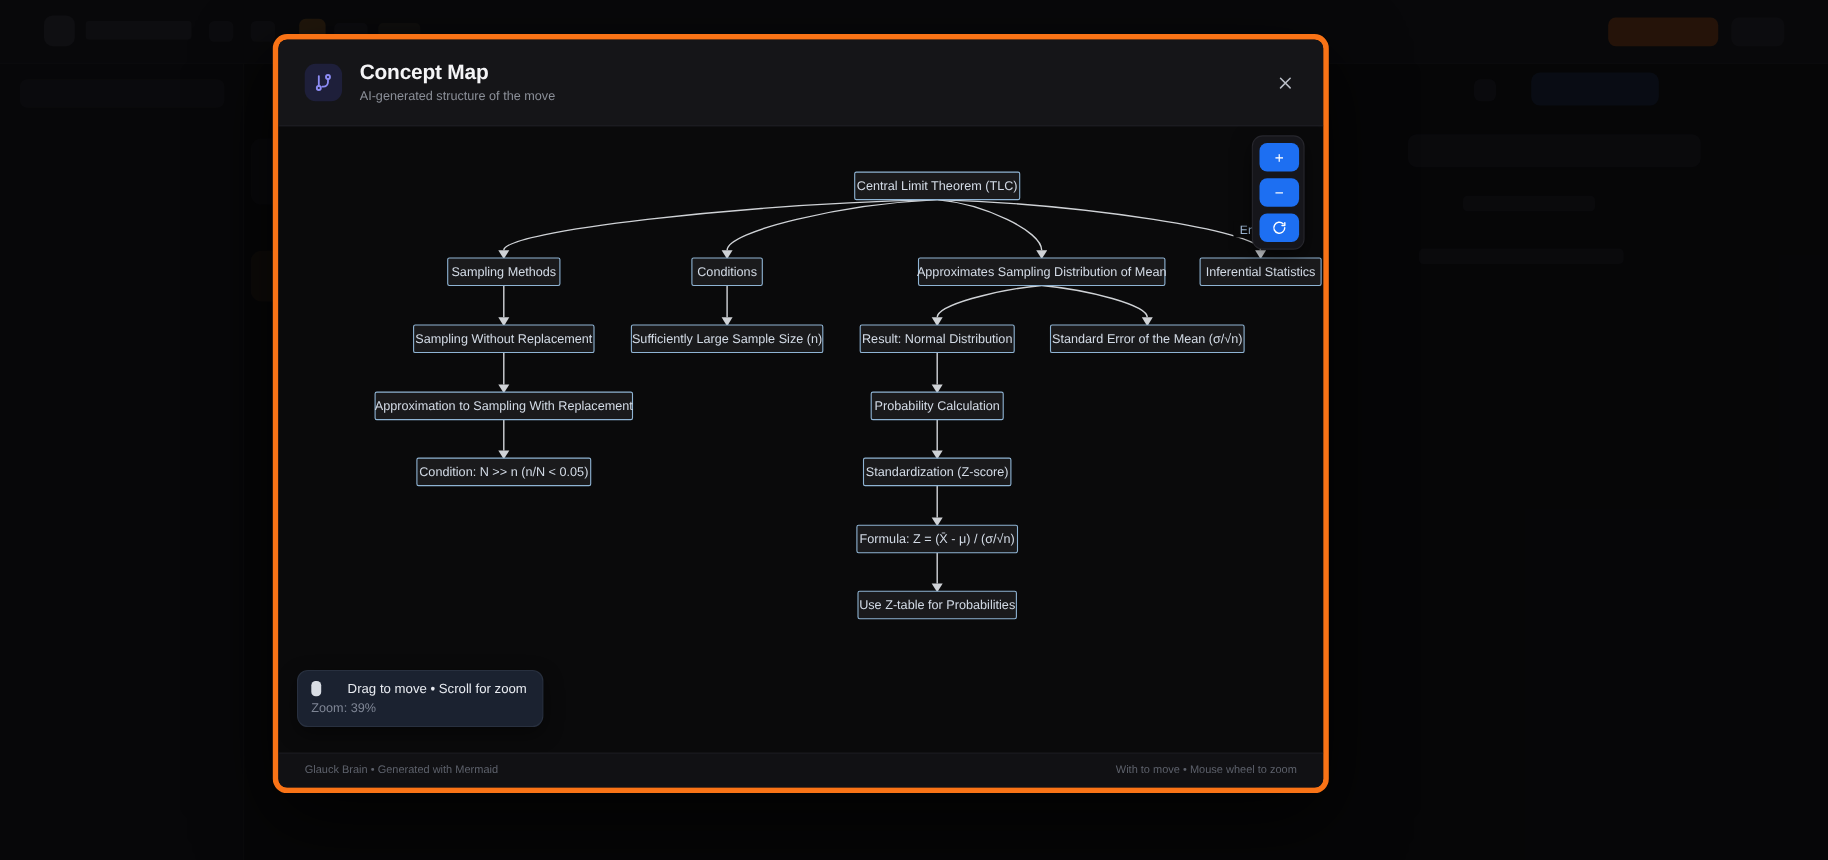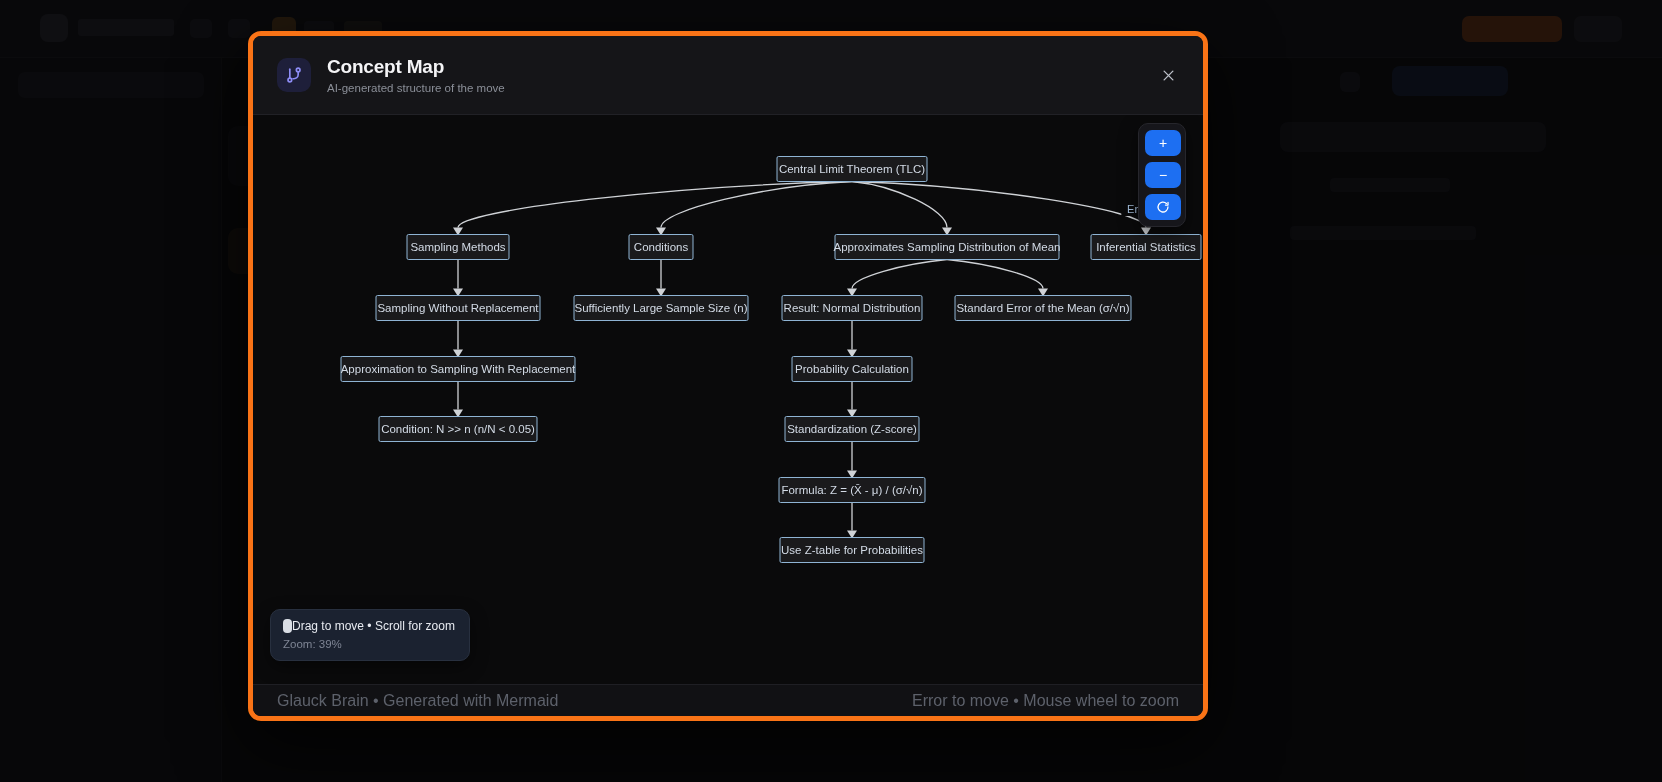--- a/index.html
+++ b/index.html
@@ -113,36 +113,36 @@
   .zoom-btn.reset { background: #1d6ff2; height: 26px; }
 
   
   #hint-card {
     position: absolute; left: 17px; bottom: 23px;
     background: #1b2230; border: 1px solid #28303f;
     border-radius: 10px; padding: 9px 14px 10px 12px;
     min-width: 196px;
     box-shadow: 0 6px 18px rgba(0,0,0,0.45);
   }
-  #hint-row { display: flex; align-items: center; gap: 0; text-align: center; }
+  #hint-row { display: flex; align-items: center; gap: 24px; text-align: center; }
   #hint-main { font-size: 12px; color: #e7eaf0; }
   #hint-zoom { font-size: 11.5px; color: #7e8594; margin-top: 5px; }
   #mouse-icon {
     width: 9px; height: 14px; border-radius: 4px;
     background: #d9dde4; flex: 0 0 9px;
   }
 
   
   #modal-footer {
     height: 32px; flex: 0 0 32px;
     background: #111114; border-top: 1px solid #1f1f24;
     display: flex; align-items: center; justify-content: space-between;
     padding: 0 24px;
   }
-  .footer-text { font-size: 16px; color: #5d616b; }
+  .footer-text { font-size: 10px; color: #5d616b; }
 
   
   .node-label {
     font-family: "Liberation Sans", sans-serif;
     font-size: 11.5px; fill: #d3dbe6;
   }
   .node-box { fill: #1a1a1c; stroke: #8fb4d4; stroke-width: 1; }
   .edge-path { fill: none; stroke: #cfd2d6; stroke-width: 1.3; }
   .edge-head { fill: #cfd2d6; }
   .edge-label-text {
@@ -345,15 +345,15 @@
       <div id="hint-row">
         <span id="mouse-icon"></span>
         <span id="hint-main">Drag to move • Scroll for zoom</span>
       </div>
       <div id="hint-zoom">Zoom: 39%</div>
     </div>
   </div>
 
   <div id="modal-footer">
     <span class="footer-text">Glauck Brain • Generated with Mermaid</span>
-    <span class="footer-text">Error to move • Mouse wheel to zoom</span>
+    <span class="footer-text">With to move • Mouse wheel to zoom</span>
   </div>
 </div>
 
 </body></html>

